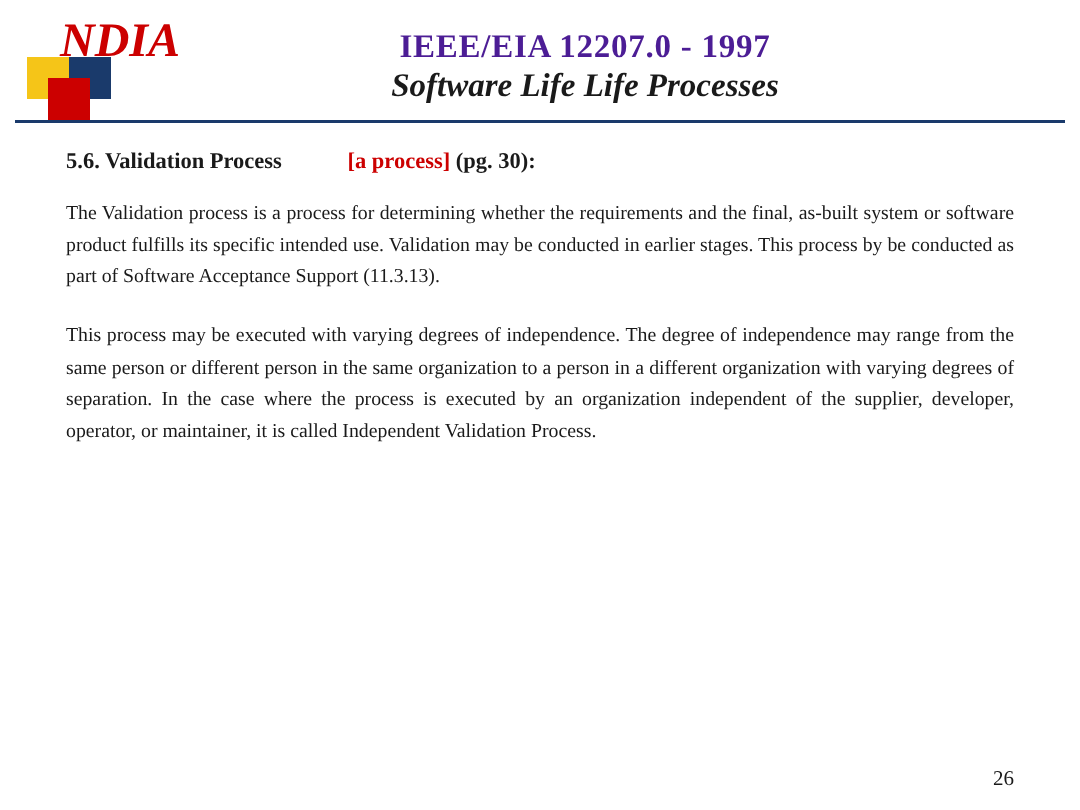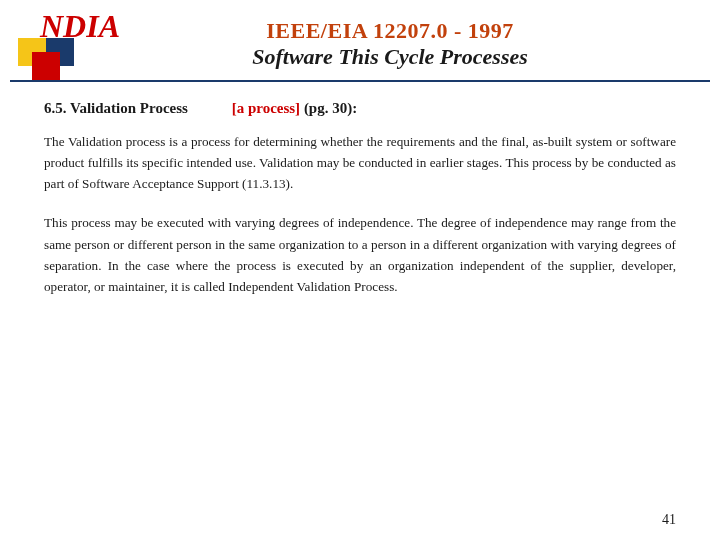--- a/index.html
+++ b/index.html
@@ -78,21 +78,21 @@
 
     .title-block {
       text-align: center;
       flex: 1;
       margin-left: 80px;
     }
 
     .title-line1 {
       font-size: 22px;
       font-weight: bold;
-      color: #c2410c;
+      color: #4c1d95;
       letter-spacing: 0.5px;
       text-align: center;
     }
 
     .title-line2 {
       font-size: 22px;
       font-style: italic;
       font-weight: bold;
       color: #1a1a1a;
     }
@@ -152,31 +152,31 @@
     <div class="ndia-text">NDIA</div>
     <div class="logo-squares">
       <div class="sq-yellow"></div>
       <div class="sq-blue"></div>
       <div class="sq-red"></div>
     </div>
   </div>
 
   <div class="title-block">
     <div class="title-line1">IEEE/EIA 12207.0 - 1997</div>
-    <div class="title-line2">Software This Cycle Processes</div>
+    <div class="title-line2">Software Life Life Processes</div>
   </div>
 </div>
 
 <hr class="header-rule">
 
 <div class="content">
 
   <div class="section-heading">
-    <span>6.5.  Validation Process </span><span class="process-tag">[a process]</span><span> (pg. 30):</span>
+    <span>5.6.  Validation Process </span><span class="process-tag">[a process]</span><span> (pg. 30):</span>
   </div>
 
   <p class="paragraph">The Validation process is a process for determining whether the requirements and the final, as-built system or software product fulfills its specific intended use. Validation may be conducted in earlier stages.  This process by be conducted as part of Software Acceptance Support (11.3.13).</p>
 
   <p class="paragraph">This process may be executed with varying degrees of independence.  The degree of independence may range from the same person or different person in the same organization to a person in a different organization with varying degrees of separation.   In the case where the process is executed by an organization independent of the supplier, developer, operator, or maintainer, it is called Independent Validation Process.</p>
 
 </div>
 
-<div class="page-number">41</div>
+<div class="page-number">26</div>
 
 </body></html>

